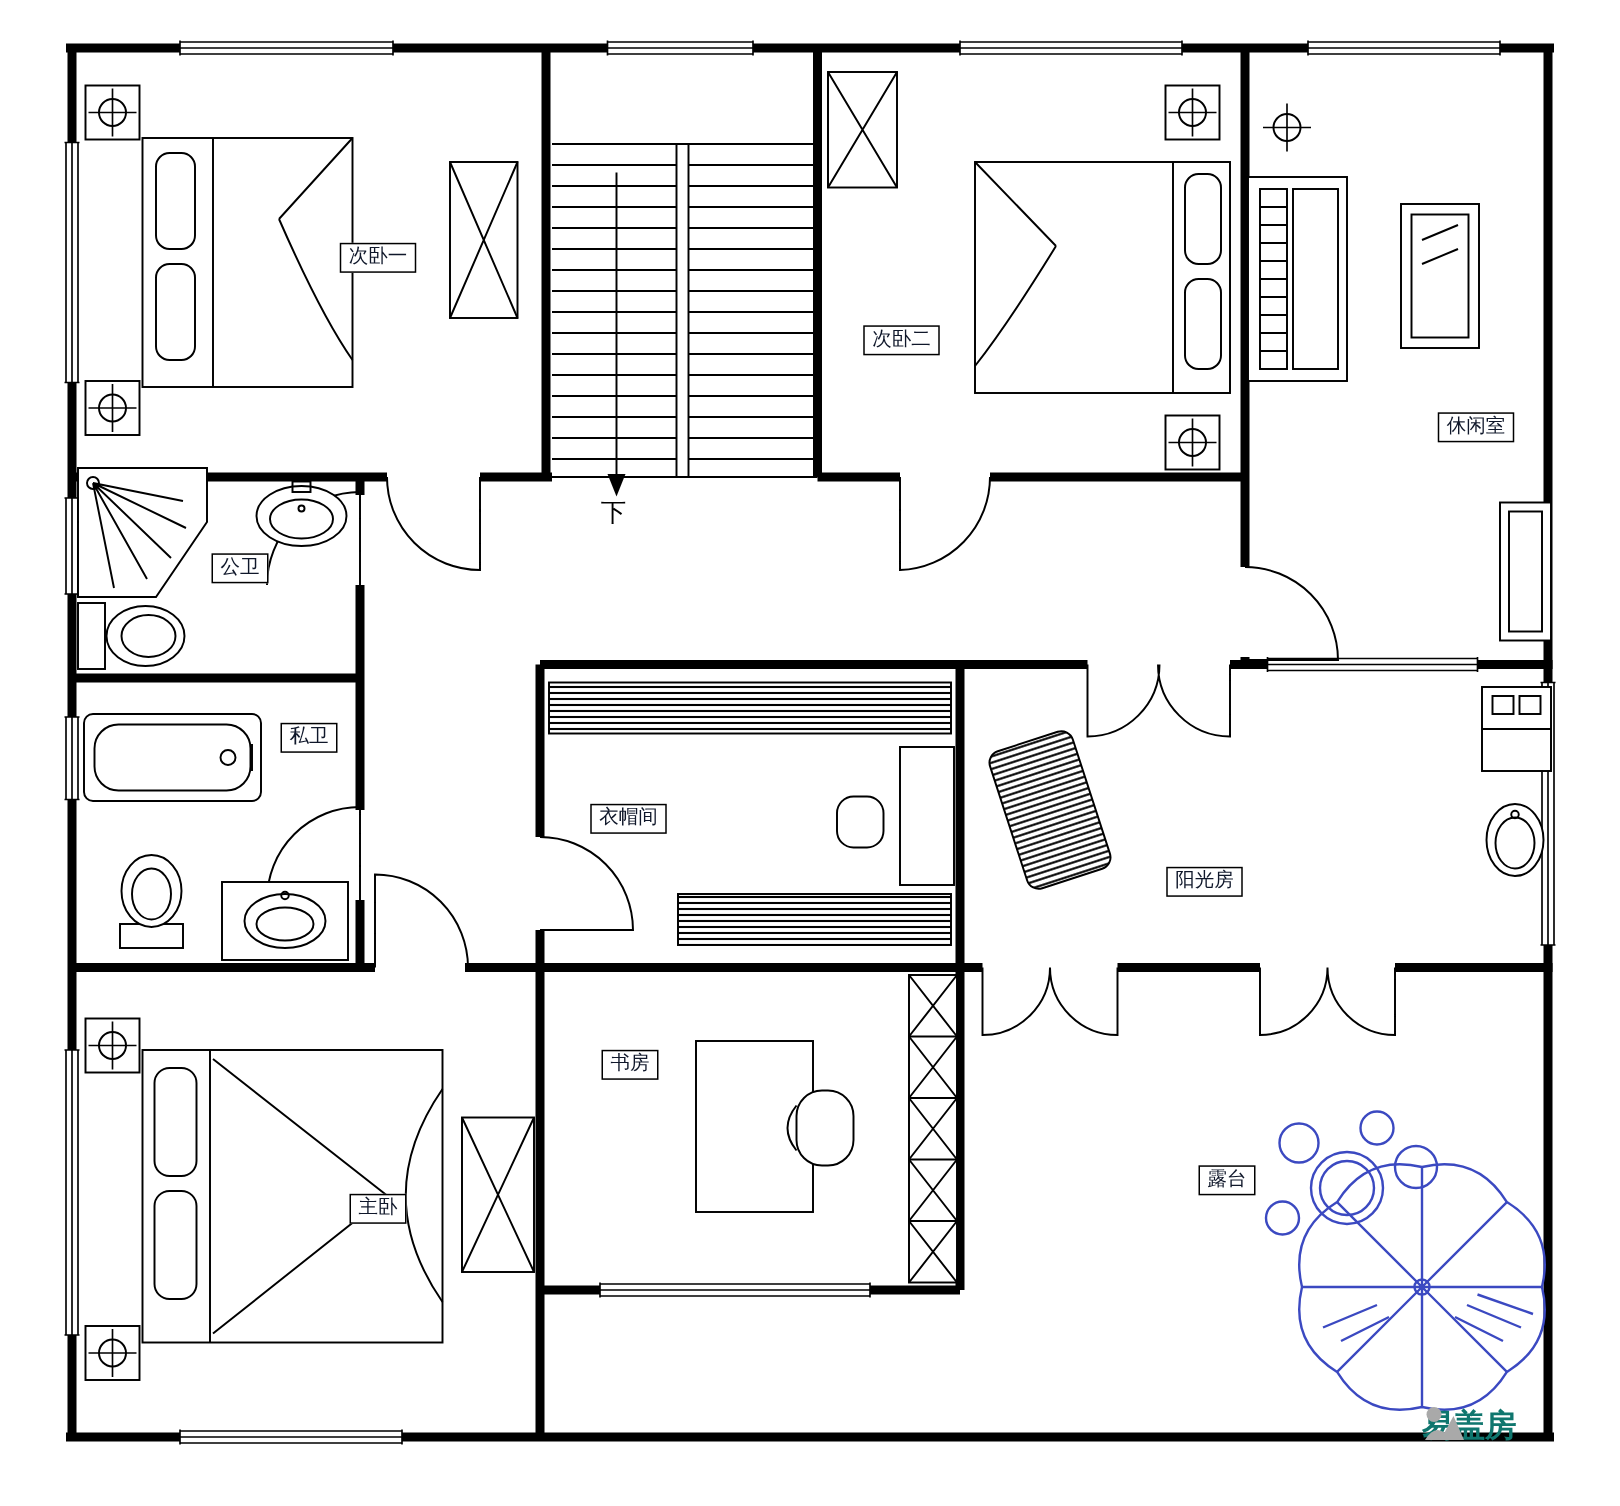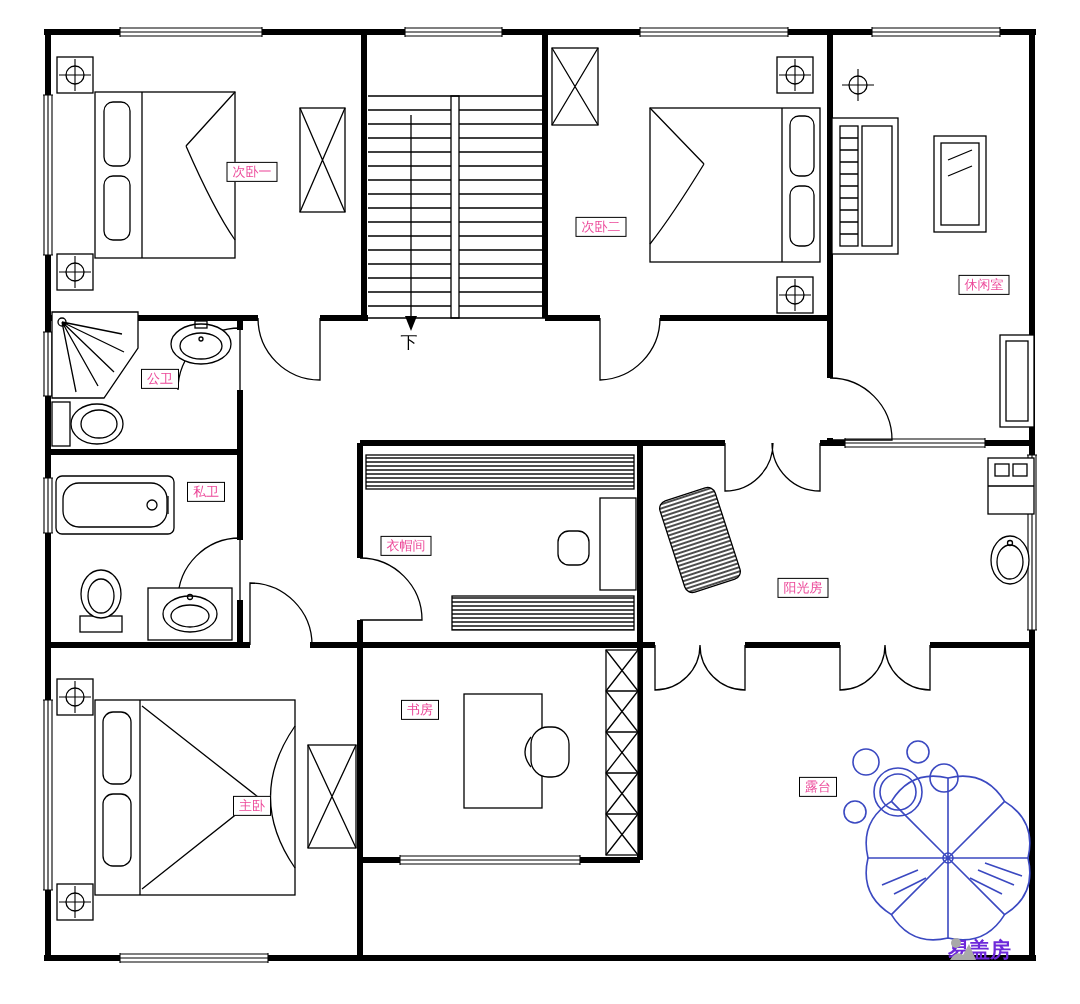--- a/index.html
+++ b/index.html
@@ -6,24 +6,24 @@
   .plan{position:relative;width:1080px;height:1004px;background:#ffffff;overflow:hidden;
         font-family:"DejaVu Sans","Liberation Sans",sans-serif;}
   .plan svg{position:absolute;left:0;top:0;}
   .wall{stroke:#000;stroke-width:6;fill:none;stroke-linecap:butt;}
   .thin{stroke:#000;stroke-width:1.3;fill:none;}
   .fix{stroke:#000;stroke-width:1.3;fill:#fff;}
   .winbg{fill:#fff;stroke:none;}
   .winln{stroke:#000;stroke-width:1.1;fill:none;}
   .blu{stroke:#3b49c1;stroke-width:1.6;fill:none;}
   .room-label{position:absolute;transform:translate(-50%,-50%);background:#fff;border:1px solid #000;
-        font-size:13px;line-height:1.25;padding:1px 5px;white-space:nowrap;color:#ec4899;z-index:3;}
+        font-size:13px;line-height:1.25;padding:1px 5px;white-space:nowrap;color:#0f172a;z-index:3;}
   .stair-label{position:absolute;transform:translate(-50%,-50%);font-size:17px;color:#000;z-index:3;}
   .watermark{position:absolute;left:948px;top:936px;display:flex;align-items:center;gap:5px;
-        color:#6d28d9;font-weight:bold;font-size:21px;z-index:3;}
+        color:#0f766e;font-weight:bold;font-size:21px;z-index:3;}
 </style>
 </head>
 <body>
 
 <div class="plan">
 
 <svg width="1080" height="1004" viewBox="0 0 1080 1004">
   <defs>
     <pattern id="hs" width="4" height="4" patternUnits="userSpaceOnUse">
       <rect width="4" height="4" fill="#fff"></rect>
@@ -258,21 +258,21 @@
     <circle class="blu" cx="944" cy="778" r="14"></circle>
     <circle class="blu" cx="855" cy="812" r="11"></circle>
   </g>
 </svg>
 
 <div class="room-label" style="left:252px;top:172px">次卧一</div>
 <div class="room-label" style="left:601px;top:227px">次卧二</div>
 <div class="room-label" style="left:984px;top:285px">休闲室</div>
 <div class="room-label" style="left:160px;top:379px">公卫</div>
 <div class="room-label" style="left:206px;top:492px">私卫</div>
-<div class="room-label" style="left:406px;top:546px">衣帽间</div>
+<div class="room-label" style="left:419px;top:546px">衣帽间</div>
 <div class="room-label" style="left:803px;top:588px">阳光房</div>
 <div class="room-label" style="left:252px;top:806px">主卧</div>
 <div class="room-label" style="left:420px;top:710px">书房</div>
 <div class="room-label" style="left:818px;top:787px">露台</div>
 <div class="stair-label" style="left:409px;top:342px">下</div>
 
 <div class="watermark">
   <svg width="30" height="26" viewBox="0 0 30 26">
     <circle cx="8" cy="7" r="5" fill="#a9a9a9"></circle>
     <path d="M2,24 Q8,14 15,19 L21,8 L28,24 Z" fill="#a9a9a9"></path>

